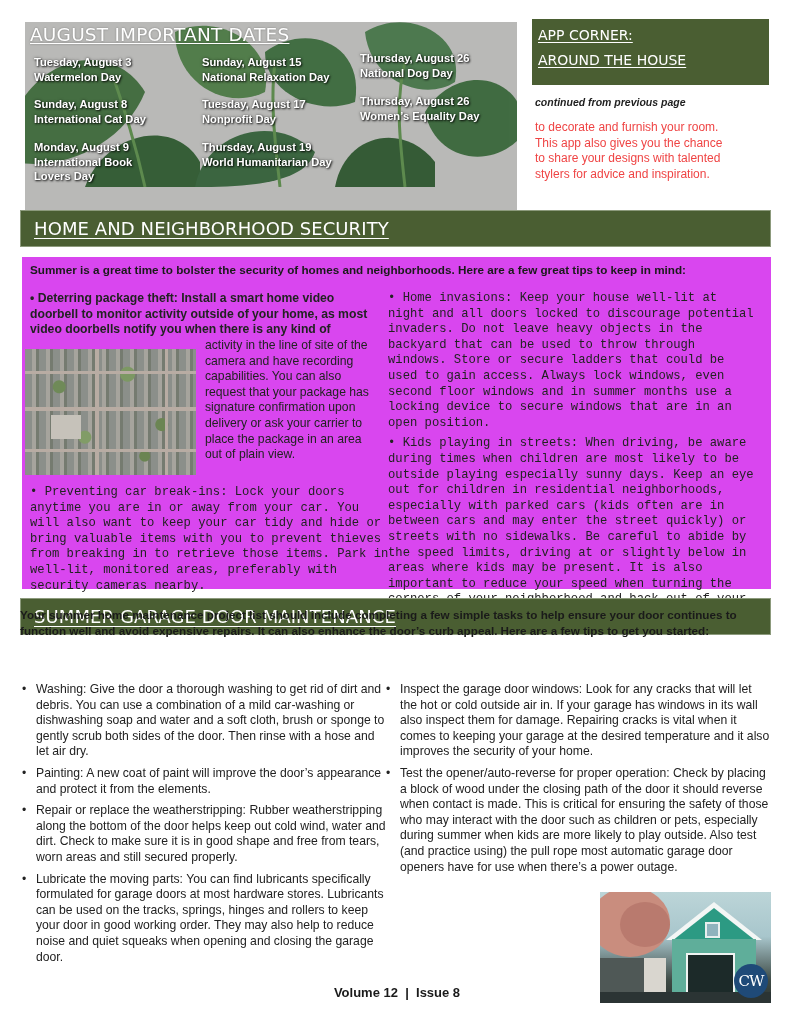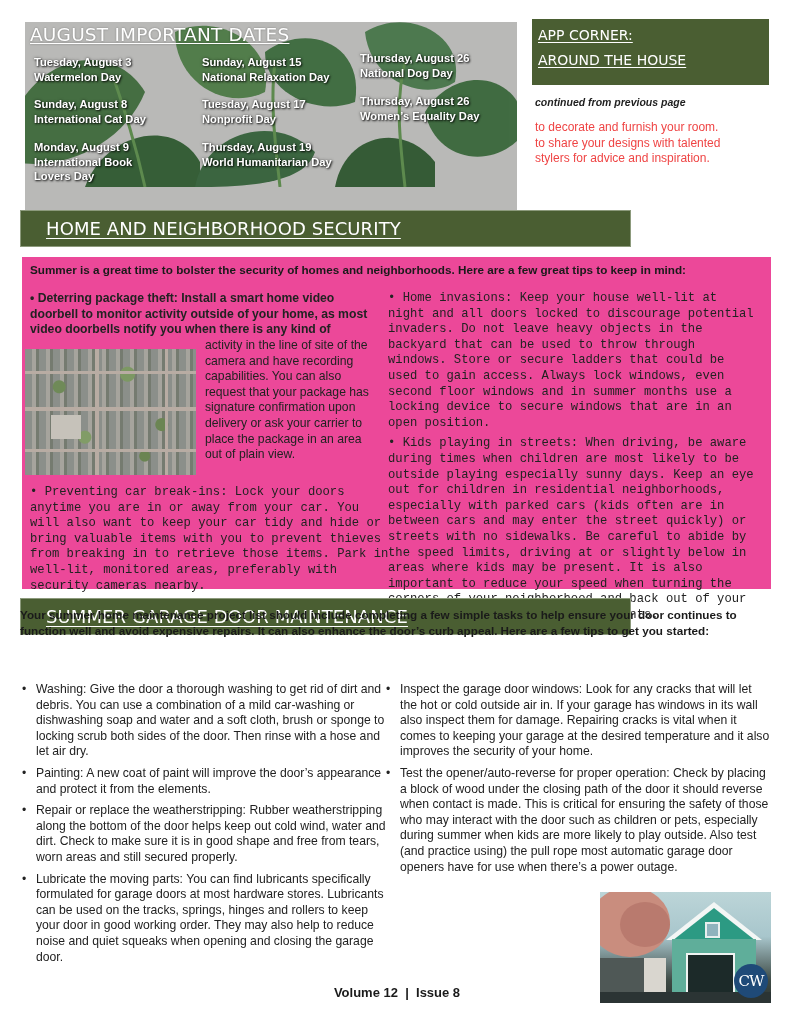--- a/index.html
+++ b/index.html
@@ -38,33 +38,33 @@
     position: absolute; left: 535px; top: 96px; font-size: 10.5px;
     font-style: italic; font-weight: bold; color: #1f1f1f;
   }
   .app-body {
     position: absolute; left: 535px; top: 120px; width: 240px;
     font-size: 12px; line-height: 15.5px; color: #ef4444;
   }
 
   
   .section-header {
-    position: absolute; left: 20px; width: 611px; height: 37px; background: #4a5e32;
-    padding-left: 25px; border: 1px solid #8c9a7c;
+    position: absolute; left: 20px; width: 751px; height: 37px; background: #4a5e32;
+    padding-left: 13px; border: 1px solid #8c9a7c;
   }
   .section-header span {
     font-family: "DejaVu Sans", sans-serif; font-size: 18px; color: #ffffff;
     line-height: 35px; text-decoration: underline; text-decoration-thickness: 1px;
     text-underline-offset: 3px; white-space: nowrap; letter-spacing: 0.1px;
   }
 
   
   .security-box {
     position: absolute; left: 22px; top: 257px; width: 749px; height: 332px;
-    background: #ec4899;
+    background: #d946ef;
   }
   .security-intro {
     position: absolute; left: 8px; top: 6px; font-size: 11.7px; font-weight: bold;
     color: #1a1a1a; white-space: nowrap;
   }
   .sec-col { position: absolute; font-size: 12.2px; line-height: 15.6px; color: #222; }
   .sec-p { margin-bottom: 5px; font-family: Liberation Mono, monospace; }
   .aerial {
     position: absolute; left: 3px; top: 92px; width: 171px; height: 126px;
     background:
@@ -175,20 +175,21 @@
   </div>
 </div>
 
 <div class="app-header">
   <span class="app-header-line">APP CORNER:</span>
   <span class="app-header-line">AROUND THE HOUSE</span>
 </div>
 <div class="app-continued">continued from previous page</div>
 <div class="app-body">
   <div>to decorate and furnish your room.</div>
+  <div>This app also gives you the chance</div>
   <div>to share your designs with talented</div>
   <div>stylers for advice and inspiration.</div>
 </div>
 
 <div class="section-header" style="top:210px;">
   <span>HOME AND NEIGHBORHOOD SECURITY</span>
 </div>
 
 <div class="security-box">
   <div class="security-intro">Summer is a great time to bolster the security of homes and neighborhoods. Here are a few great tips to keep in mind:</div>
@@ -218,21 +219,21 @@
 
 <div class="section-header" style="top:598px;">
   <span>SUMMER GARAGE DOOR MAINTENANCE</span>
 </div>
 
 <div class="garage-intro">Your summer home maintenance project list should include completing a few simple tasks to help ensure your door continues to function well and avoid expensive repairs. It can also enhance the door’s curb appeal. Here are a few tips to get you started:</div>
 
 <div class="g-col" style="left:22px;top:682px;width:365px;">
   <div class="g-item">
     <span class="bullet">•</span>
-    <span>Washing: Give the door a thorough washing to get rid of dirt and debris. You can use a combination of a mild car-washing or dishwashing soap and water and a soft cloth, brush or sponge to locking scrub both sides of the door. Then rinse with a hose and let air dry.</span>
+    <span>Washing: Give the door a thorough washing to get rid of dirt and debris. You can use a combination of a mild car-washing or dishwashing soap and water and a soft cloth, brush or sponge to gently scrub both sides of the door. Then rinse with a hose and let air dry.</span>
   </div>
   <div class="g-item">
     <span class="bullet">•</span>
     <span>Painting: A new coat of paint will improve the door’s appearance and protect it from the elements.</span>
   </div>
   <div class="g-item">
     <span class="bullet">•</span>
     <span>Repair or replace the weatherstripping: Rubber weatherstripping along the bottom of the door helps keep out cold wind, water and dirt. Check to make sure it is in good shape and free from tears, worn areas and still secured properly.</span>
   </div>
   <div class="g-item">

